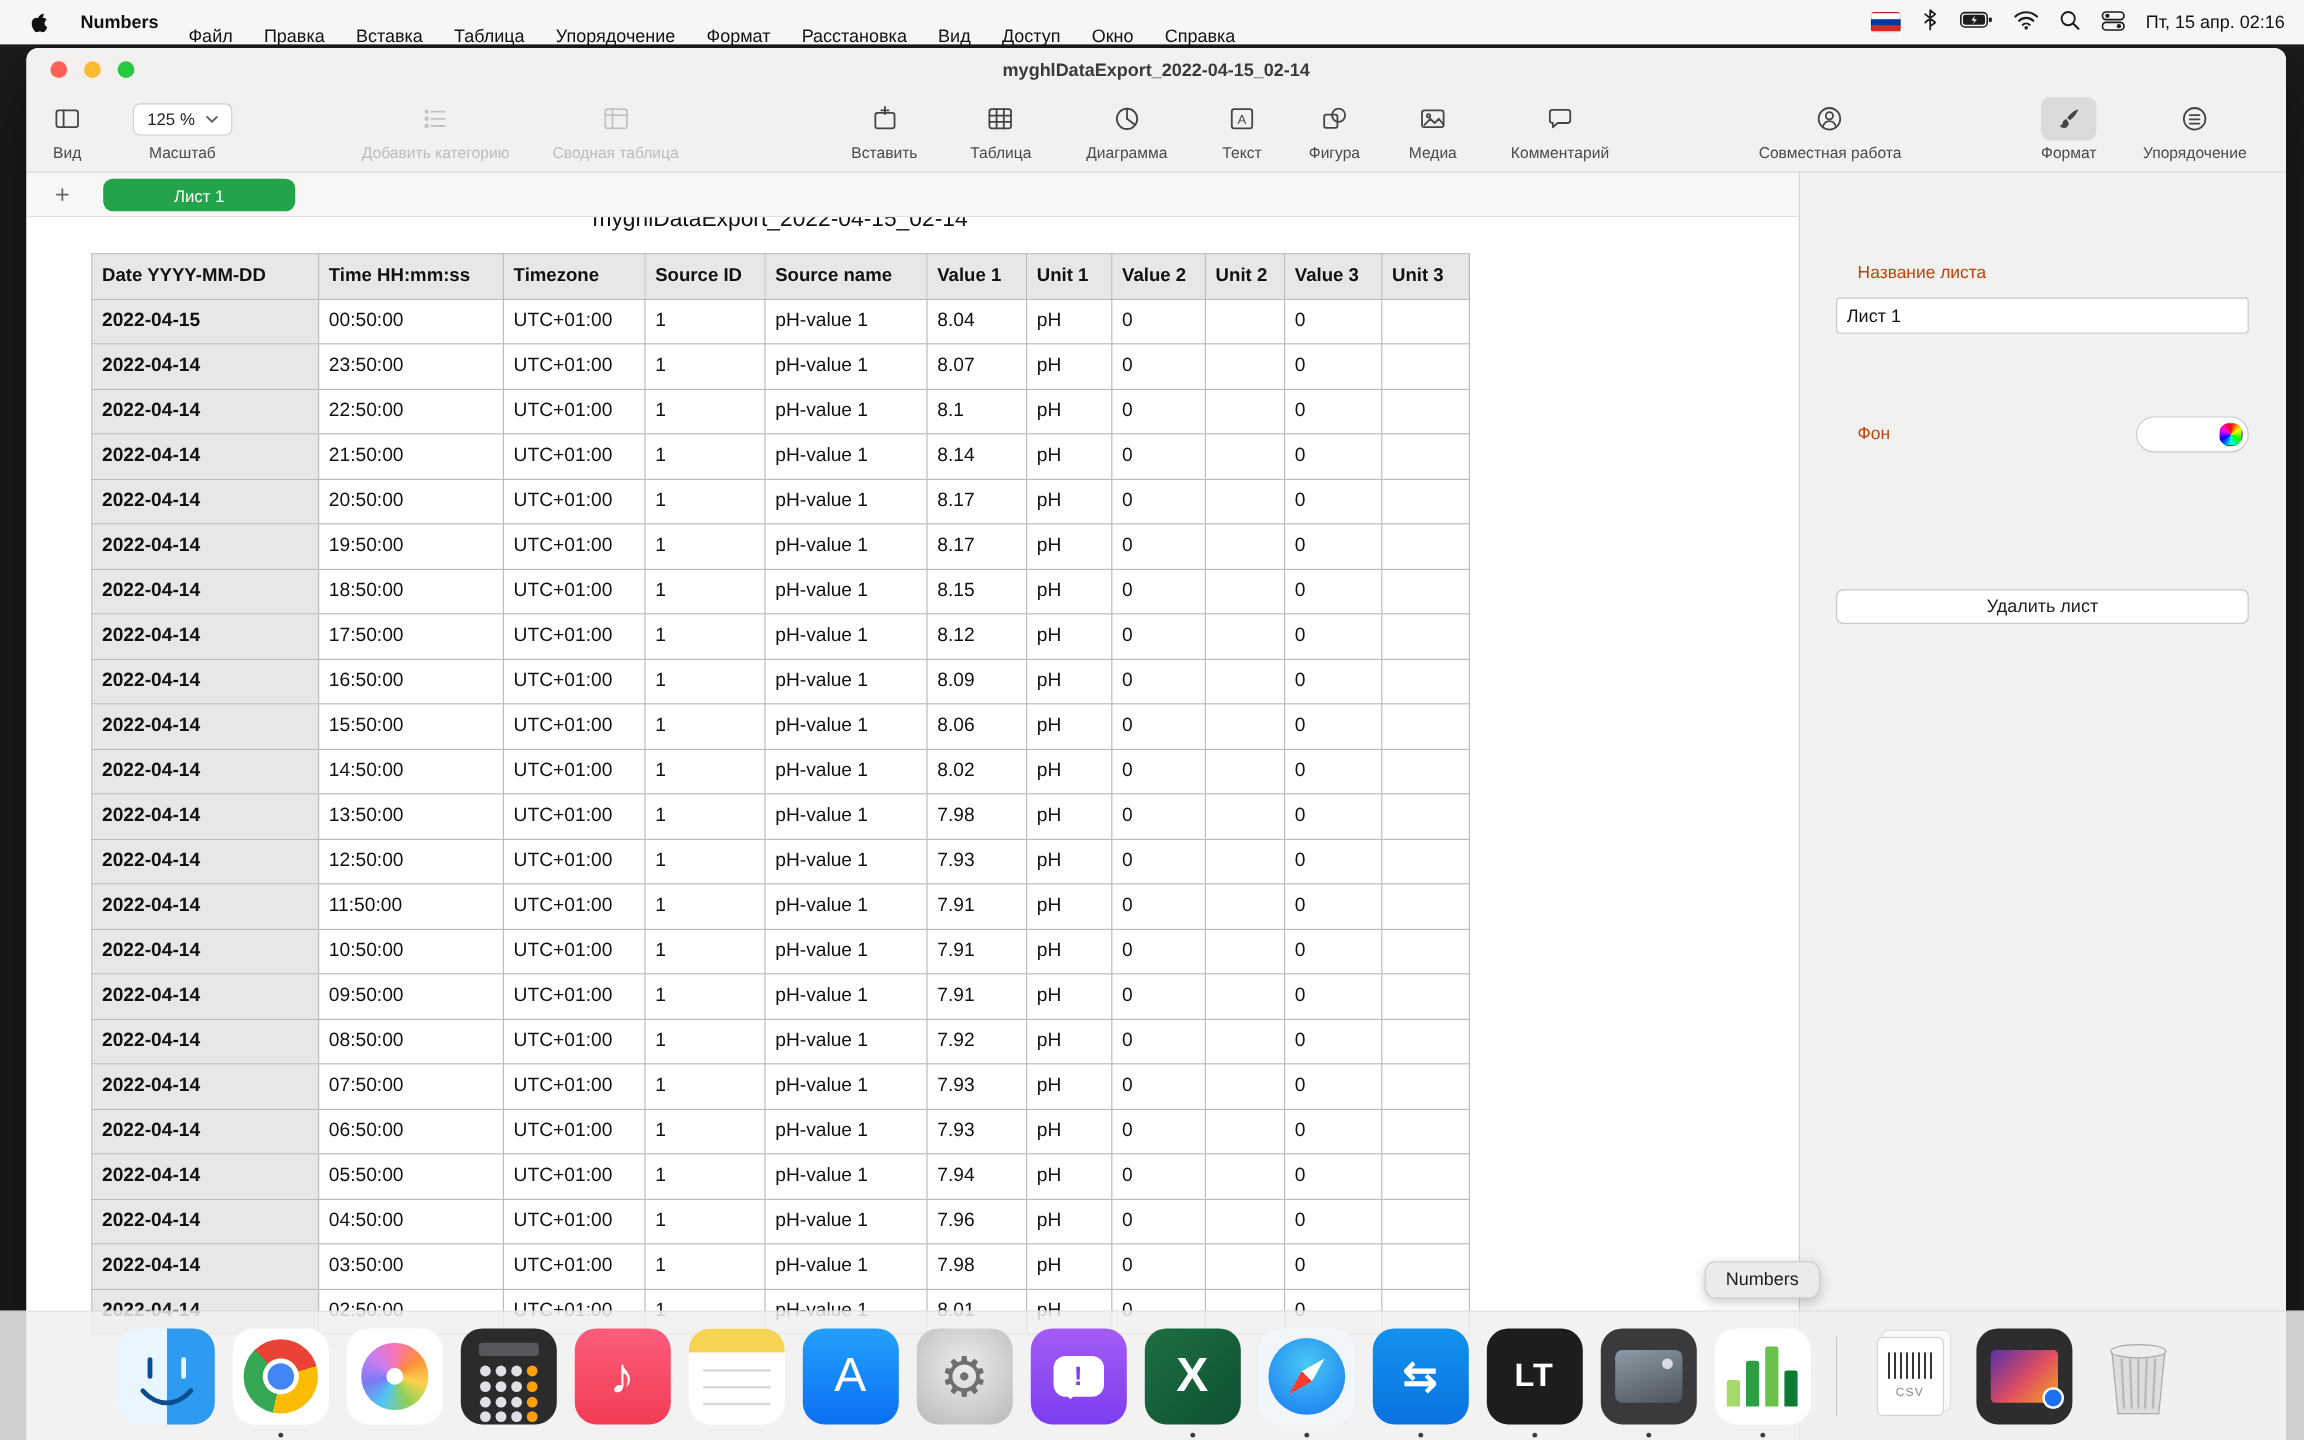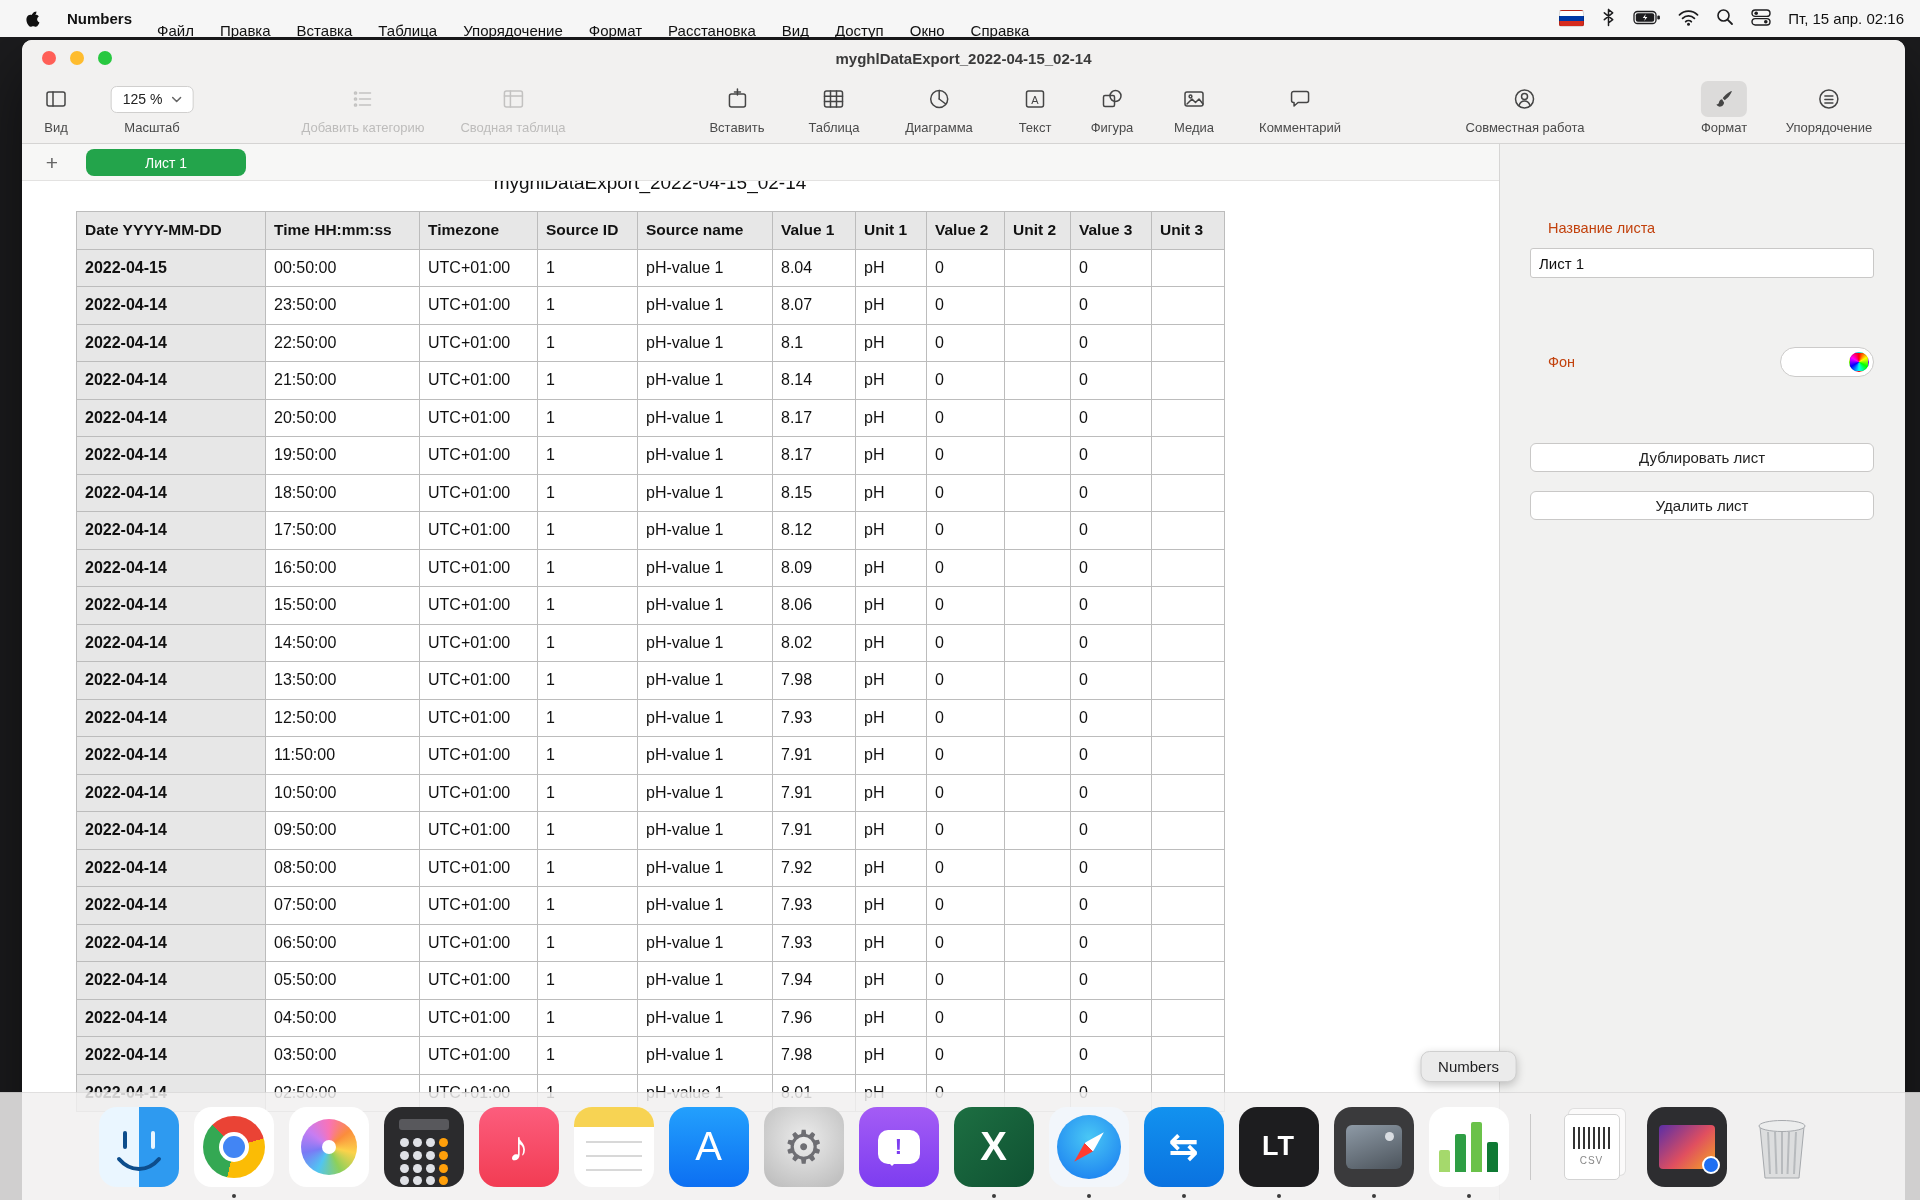--- a/index.html
+++ b/index.html
@@ -715,21 +715,20 @@
       </table>
     </div>
 
     <div class="sidebar">
       <span class="side-label" style="top:76px">Название листа</span>
       <input class="name-input" value="Лист 1" style="">
       <span class="side-label" style="top:210px">Фон</span>
       <div class="well">
         <span class="wheel"></span>
       </div>
-      <div class="side-btn" style="top:299px">Дублировать лист</div>
       <div class="side-btn" style="top:347px">Удалить лист</div>
     </div>
   </div>
 
   <div class="dock">
     <div class="di dk-finder run">
       <svg width="80" height="80" viewBox="0 0 80 80">
           <line x1="26" y1="26" x2="26" y2="40" stroke="#0d4d8c" stroke-width="4" stroke-linecap="round"></line>
           <line x1="54" y1="26" x2="54" y2="40" stroke="#eaf6ff" stroke-width="4" stroke-linecap="round"></line>
           <path d="M20 52c6 7 14 10 20 10s14-3 20-10" stroke="#0d4d8c" stroke-width="4" fill="none" stroke-linecap="round"></path>

